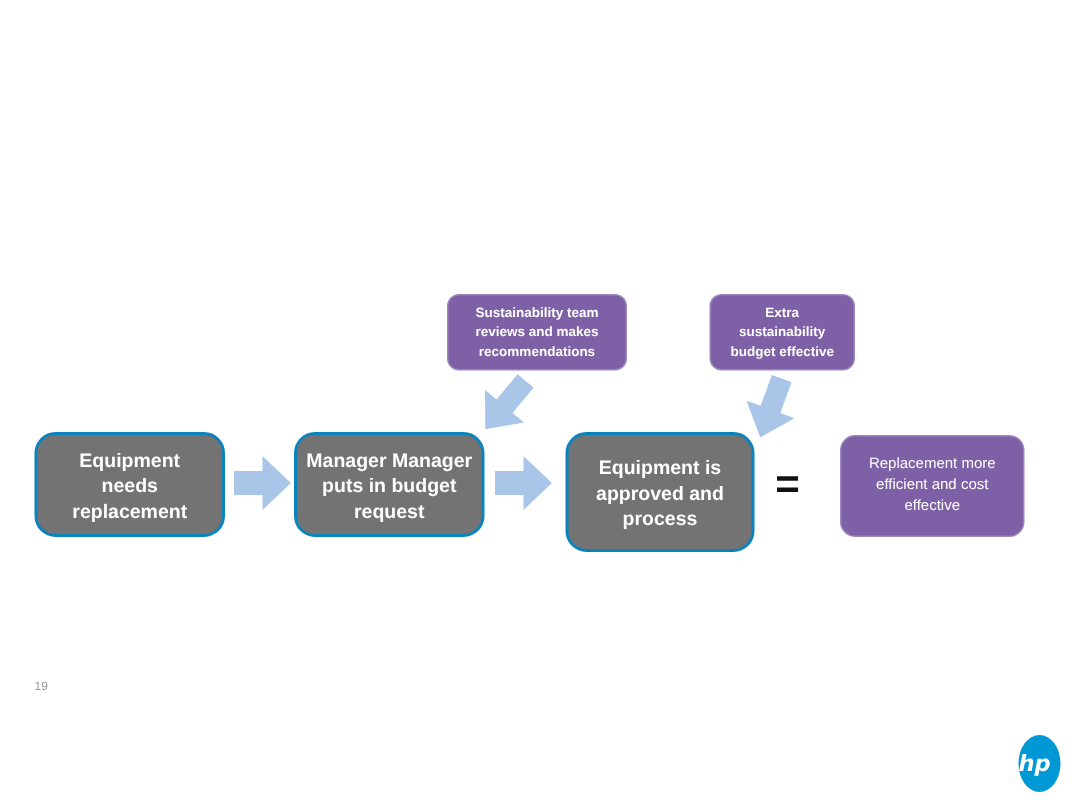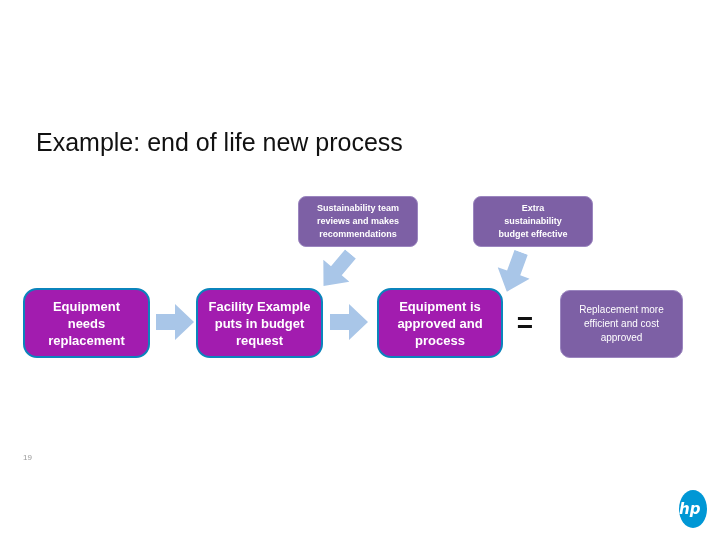--- a/index.html
+++ b/index.html
@@ -16,31 +16,31 @@
     justify-content:center;align-items:center;text-align:center;
     color:#ffffff;box-sizing:border-box;
   }
   .purple{
     background:#7d60a5;border:1px solid #9b86bf;border-radius:8px;
   }
   .top-box{
     font-size:9px;font-weight:700;line-height:13px;
   }
   .blue{
-    background:#a21caf;border:2px solid #0b84bc;border-radius:14px;
+    background:#737373;border:2px solid #0b84bc;border-radius:14px;
     font-size:13px;font-weight:700;line-height:17px;
   }
   .result{
     font-size:10px;font-weight:400;line-height:14px;border-radius:10px;
   }
   .t1{left:298px;top:196px;width:120px;height:51px;}
-  .t2{left:473px;top:196px;width:120px;height:51px;}
+  .t2{left:473px;top:196px;width:97px;height:51px;}
   .b1{left:23px;top:288px;width:127px;height:70px;}
   .b2{left:196px;top:288px;width:127px;height:70px;}
-  .b3{left:377px;top:288px;width:126px;height:70px;}
+  .b3{left:377px;top:288px;width:126px;height:80px;}
   .rbox{left:560px;top:290px;width:123px;height:68px;}
   .arrow{position:absolute;}
   .arrow svg{display:block;}
   .arrow-fill{fill:#a9c6e8;}
   .ra1{left:156px;top:304px;}
   .ra2{left:330px;top:304px;}
   .da1{left:320px;top:249px;transform:rotate(40deg);}
   .da2{left:497px;top:251px;transform:rotate(20deg);}
   .equals{
     position:absolute;left:508px;top:303px;width:34px;height:40px;
@@ -56,21 +56,20 @@
     display:flex;align-items:center;justify-content:flex-start;
     color:#ffffff;font-size:15px;font-style:italic;font-weight:700;
     font-family:"DejaVu Sans",sans-serif;
   }
 </style>
 </head>
 <body>
 
 <div class="slide">
 
-  <div class="title">Example: end of life new process</div>
 
   <div class="box purple top-box t1">
     <div>Sustainability team</div>
     <div>reviews and makes</div>
     <div>recommendations</div>
   </div>
   <div class="box purple top-box t2">
     <div>Extra</div>
     <div>sustainability</div>
     <div>budget effective</div>
@@ -93,21 +92,21 @@
     <div>replacement</div>
   </div>
 
   <div class="arrow ra1">
     <svg width="38" height="36" viewBox="0 0 38 36">
       <polygon class="arrow-fill" points="0,10 19,10 19,0 38,18 19,36 19,26 0,26"></polygon>
     </svg>
   </div>
 
   <div class="box blue b2">
-    <div>Facility Example</div>
+    <div>Manager Manager</div>
     <div>puts in budget</div>
     <div>request</div>
   </div>
 
   <div class="arrow ra2">
     <svg width="38" height="36" viewBox="0 0 38 36">
       <polygon class="arrow-fill" points="0,10 19,10 19,0 38,18 19,36 19,26 0,26"></polygon>
     </svg>
   </div>
 
@@ -115,21 +114,21 @@
     <div>Equipment is</div>
     <div>approved and</div>
     <div>process</div>
   </div>
 
   <div class="equals">=</div>
 
   <div class="box purple result rbox">
     <div>Replacement more</div>
     <div>efficient and cost</div>
-    <div>approved</div>
+    <div>effective</div>
   </div>
 
   <div class="page-number">19</div>
 
   <div class="hp-logo">
     <span>hp</span>
   </div>
 
 </div>
 

